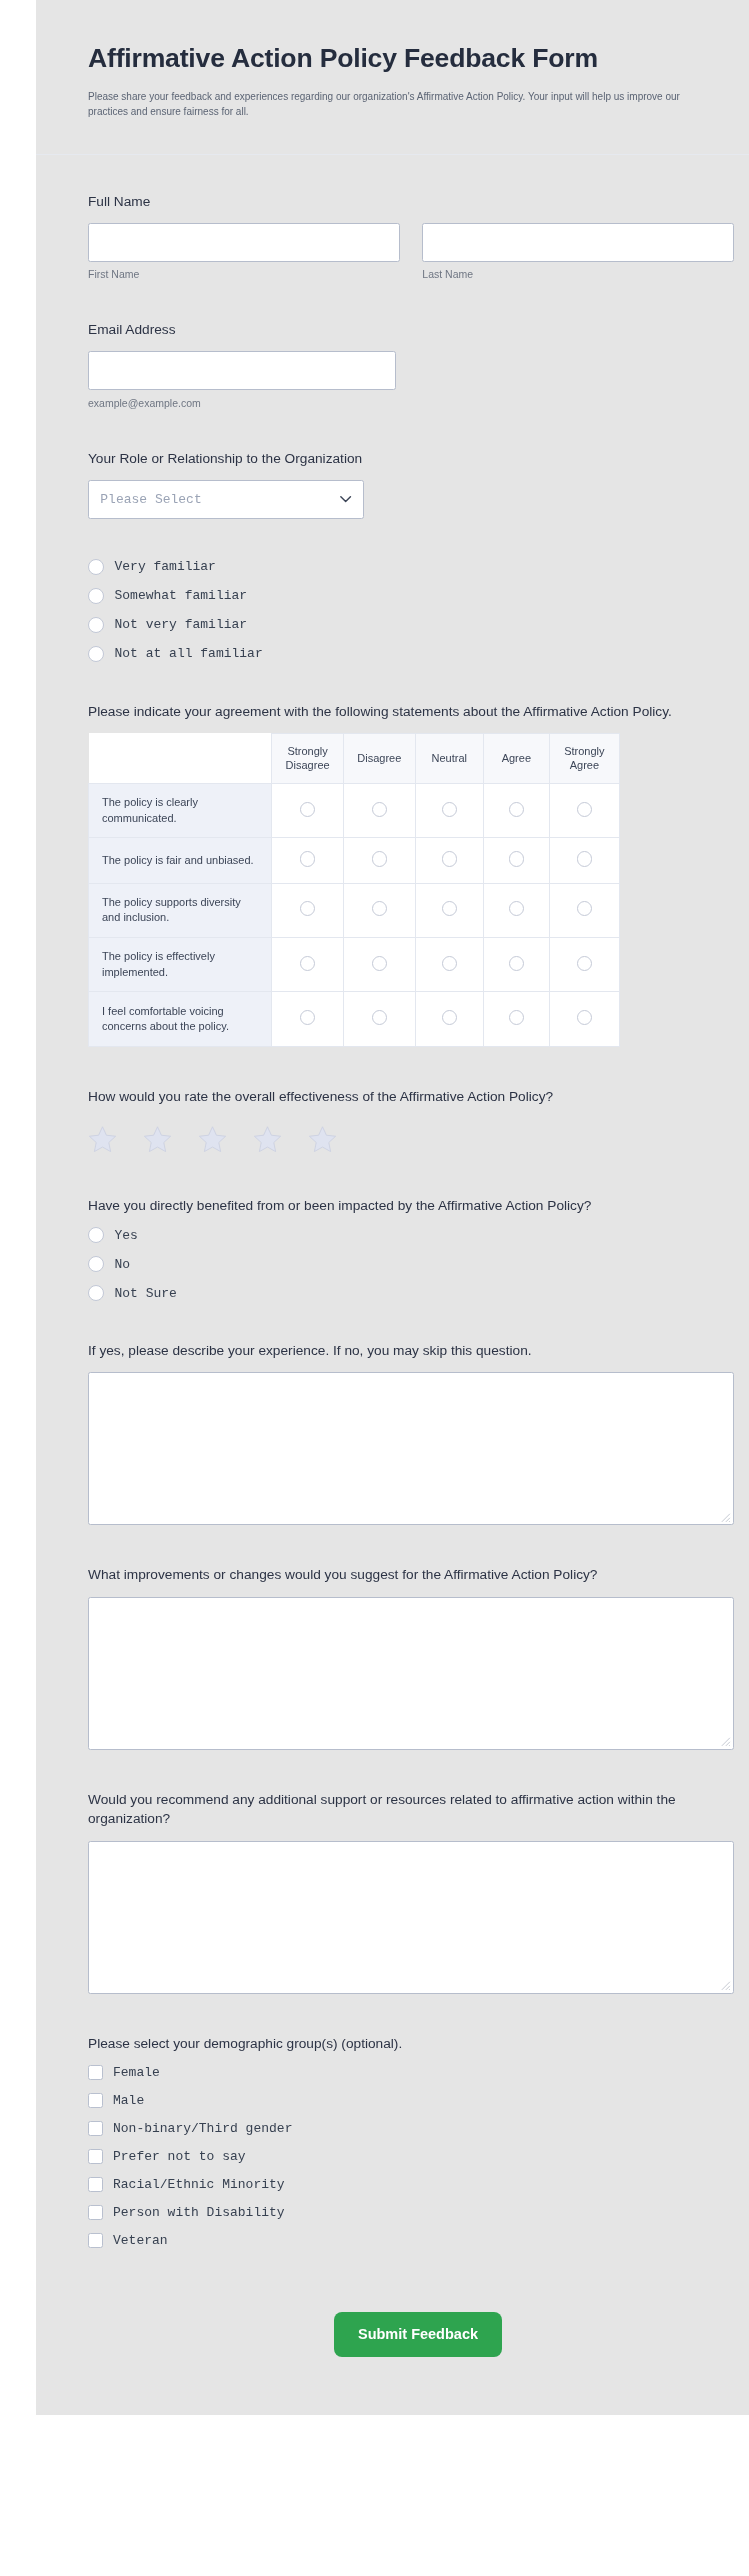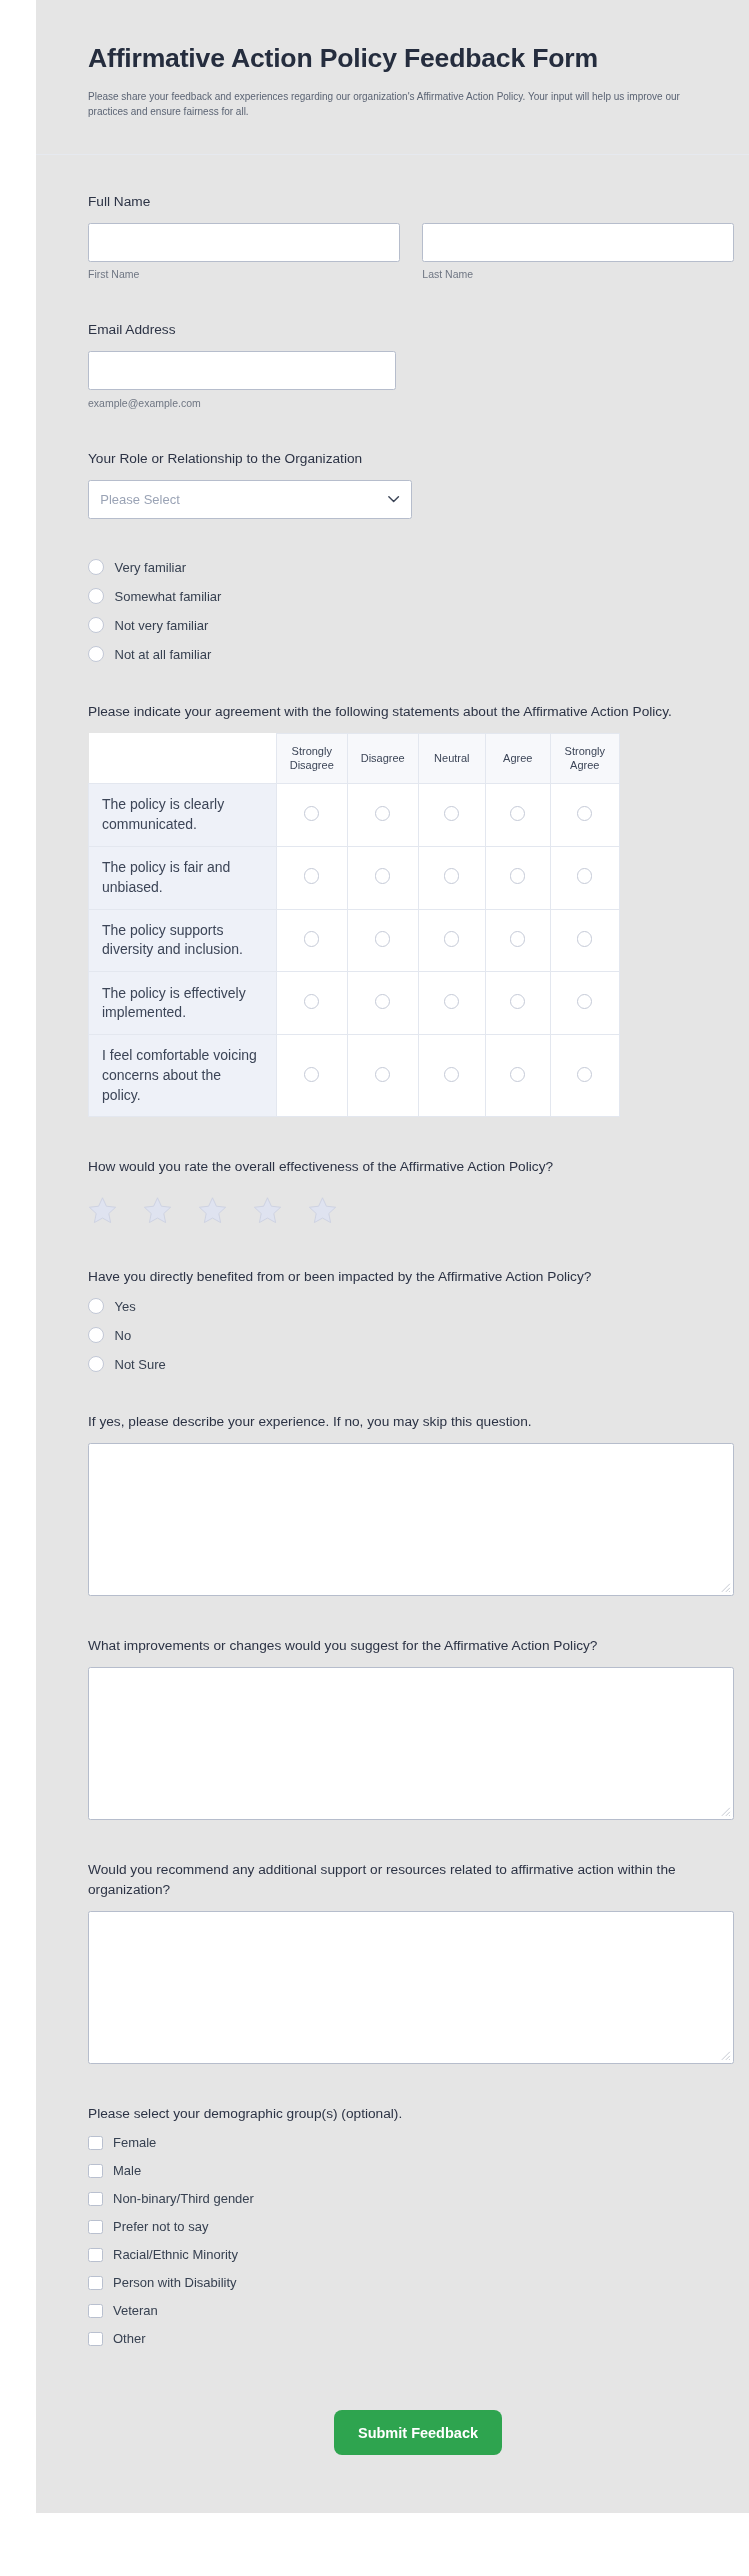--- a/index.html
+++ b/index.html
@@ -66,40 +66,42 @@
   .half-width { width: 308px; }
   .sublabel {
     display: block;
     font-size: 10.5px;
     color: #6f7683;
     margin-top: 6.4px;
   }
 
   
   .select-box {
-    width: 324px;
+    width: 276px;
     height: 39px;
     border: 0.8px solid #b6bdcc;
     border-radius: 2.4px;
     background: #fff;
     display: flex;
     align-items: center;
     justify-content: space-between;
     padding: 0 11.3px;
     cursor: pointer;
+    font-family: Liberation Mono, monospace;
   }
   .select-placeholder { font-size: 13px; color: #9aa3b5; }
   .chevron { display: flex; align-items: center; }
 
   
   .opt-row {
     display: flex;
-    align-items: flex-end;
+    align-items: center;
     margin-bottom: 13px;
     cursor: pointer;
+    font-family: Liberation Mono, monospace;
   }
   .opt-row:last-child { margin-bottom: 0; }
   .radio-circle {
     width: 16px; height: 16px;
     border: 0.8px solid #c2c8d6;
     border-radius: 50%;
     background: #fff;
     margin-right: 10.5px;
     flex: 0 0 auto;
   }
@@ -128,21 +130,21 @@
     background: #f7f8fb;
     font-size: 11px;
     color: #3c4557;
     text-align: center;
     padding: 9.7px 6.4px;
     line-height: 1.35;
     width: 81px;
   }
   .matrix-rowhead {
     background: #eef1f8;
-    font-size: 14px;
+    font-size: 11px;
     color: #3c4557;
     text-align: left;
     padding: 11.3px 13px;
     line-height: 1.4;
     width: 238px;
   }
   .matrix-cell { text-align: center; padding: 13px 0; background: #fff; }
   .matrix-radio {
     display: inline-block;
     width: 15.3px; height: 15.3px;
@@ -420,24 +422,20 @@
         <span class="opt-text">Racial/Ethnic Minority</span>
       </div>
       <div class="opt-row">
         <span class="checkbox-square"></span>
         <span class="opt-text">Person with Disability</span>
       </div>
       <div class="opt-row">
         <span class="checkbox-square"></span>
         <span class="opt-text">Veteran</span>
       </div>
-      <div class="opt-row">
-        <span class="checkbox-square"></span>
-        <span class="opt-text">Other</span>
-      </div>
     </div>
 
     <div class="submit-row">
       <button class="submit-btn">Submit Feedback</button>
     </div>
 
   </div>
 </div>
 
 

